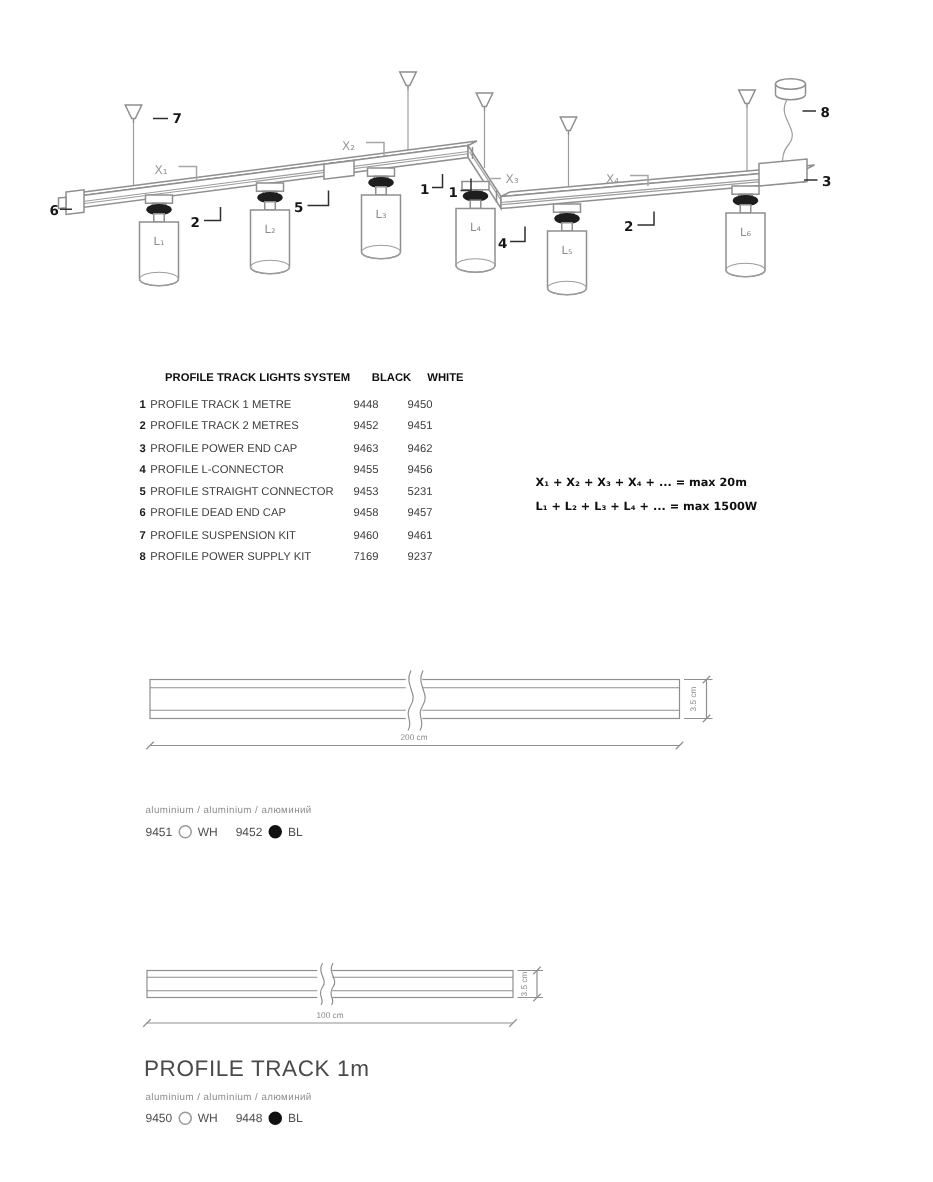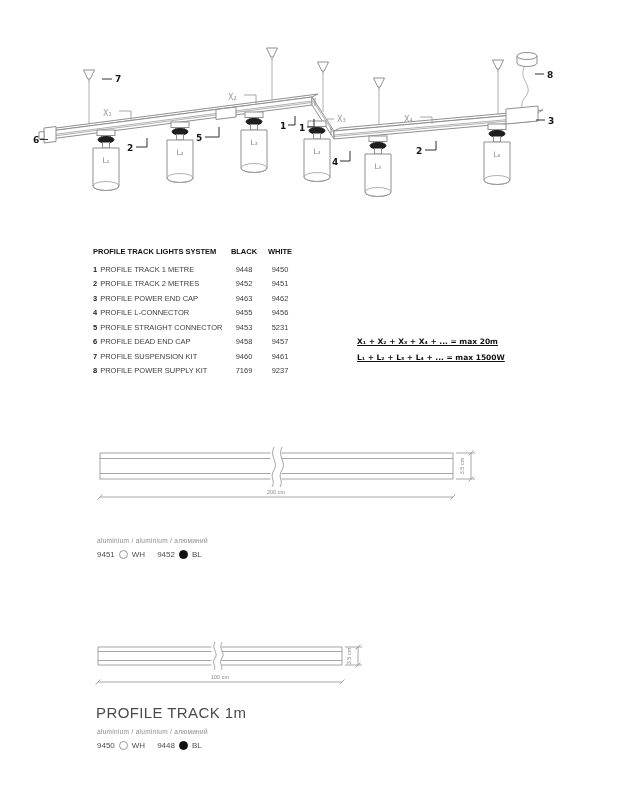--- a/index.html
+++ b/index.html
@@ -13,29 +13,29 @@
   .face{fill:#ffffff;stroke:#8f8f8f;stroke-width:1;}
   .dark{fill:#1e1e1e;stroke:#1e1e1e;}
   .callout{font:bold 9px "DejaVu Sans",sans-serif;fill:#161616;}
   .xlab{font:8px "DejaVu Sans",sans-serif;fill:#9a9a9a;}
   .llab{font:7.5px "DejaVu Sans",sans-serif;fill:#8a8a8a;text-anchor:middle;}
   .cbr{stroke:#2f2f2f;stroke-width:1;fill:none;}
   .xbr{stroke:#a6a6a6;stroke-width:1;fill:none;}
 
   
   .parts-table{position:absolute;left:93px;top:244px;font-size:7.5px;color:#3d3d3d;}
-  .pt-header{display:flex;align-items:center;height:15px;font-weight:bold;color:#0f0f0f;}
+  .pt-header{display:flex;align-items:center;height:15px;font-weight:bold;color:#0f0f0f;margin-left:17px;}
   .pt-row{display:flex;align-items:flex-end;height:14.55px;}
   .c-name{width:133px;white-space:nowrap;}
   .c-code{width:36px;text-align:center;}
   .row-num{font-weight:bold;color:#1a1a1a;margin-right:3px;}
 
   
-  .formulas{position:absolute;left:357px;top:334px;font-family:"DejaVu Sans",sans-serif;
-            font-size:7.5px;font-weight:bold;color:#101010;line-height:16px;white-space:nowrap;text-decoration:underline;}
+  .formulas{position:absolute;left:357px;top:314px;font-family:"DejaVu Sans",sans-serif;
+            font-size:7.5px;font-weight:bold;color:#101010;line-height:16px;white-space:nowrap;}
 
   
   .dim-svg{position:absolute;}
   .dim{stroke:#8f8f8f;stroke-width:.8;fill:none;}
   .dimtxt{font:5.5px "Liberation Sans",sans-serif;fill:#8a8a8a;text-anchor:middle;}
   .product-title{position:absolute;font-size:15px;color:#4a4a4a;letter-spacing:.4px;white-space:nowrap;}
   .product-materials{position:absolute;font-size:6.5px;color:#8c8c8c;letter-spacing:.3px;white-space:nowrap;}
   .product-options{position:absolute;display:flex;align-items:center;font-size:8px;color:#4f4f4f;}
   .opt-code{margin-right:4px;}
   .dot{width:9px;height:9px;border-radius:50%;box-sizing:border-box;display:inline-block;margin-right:4px;}

